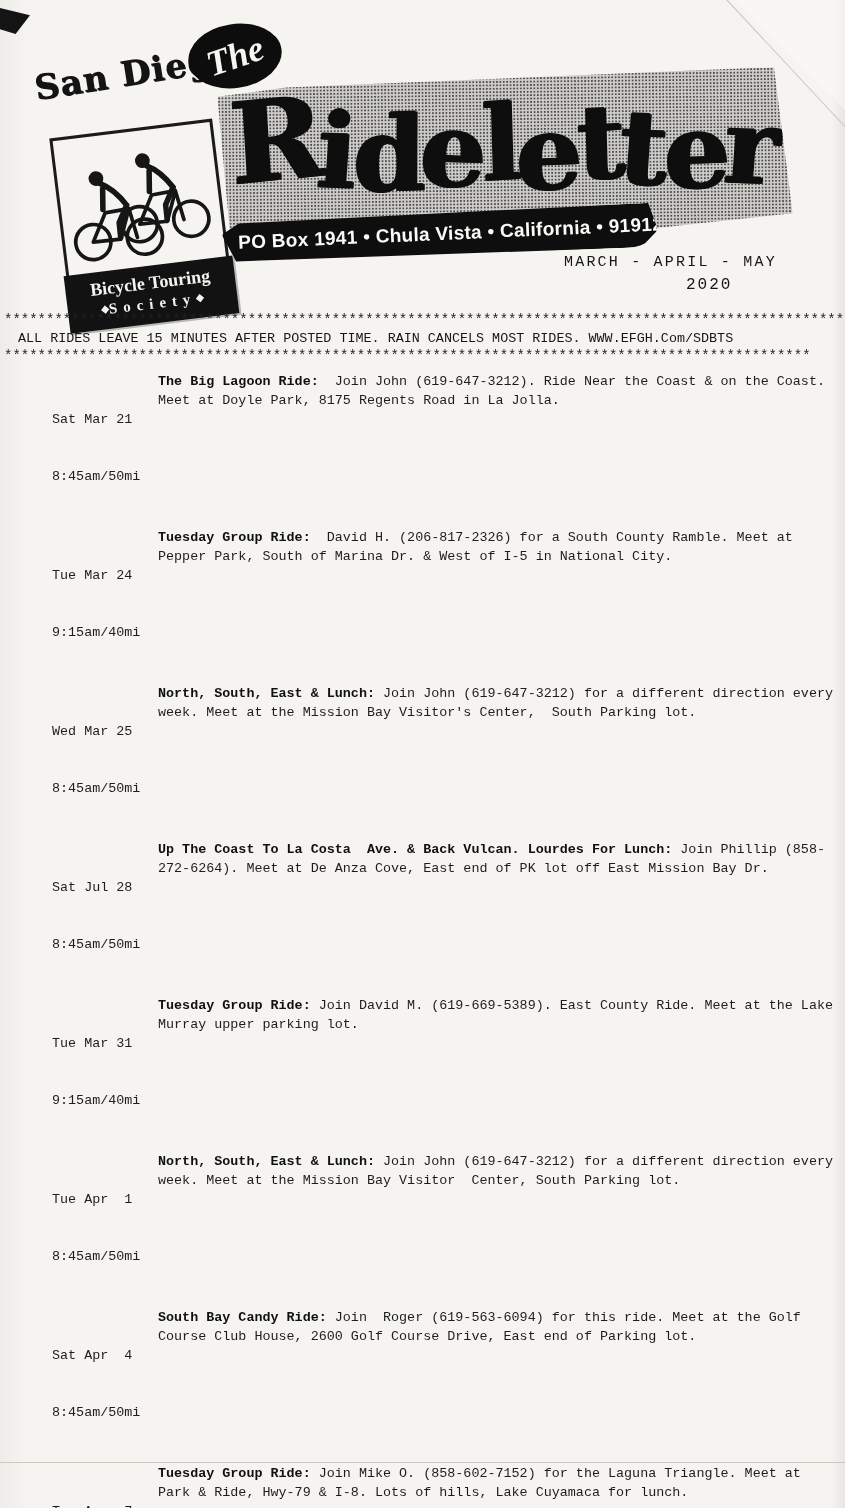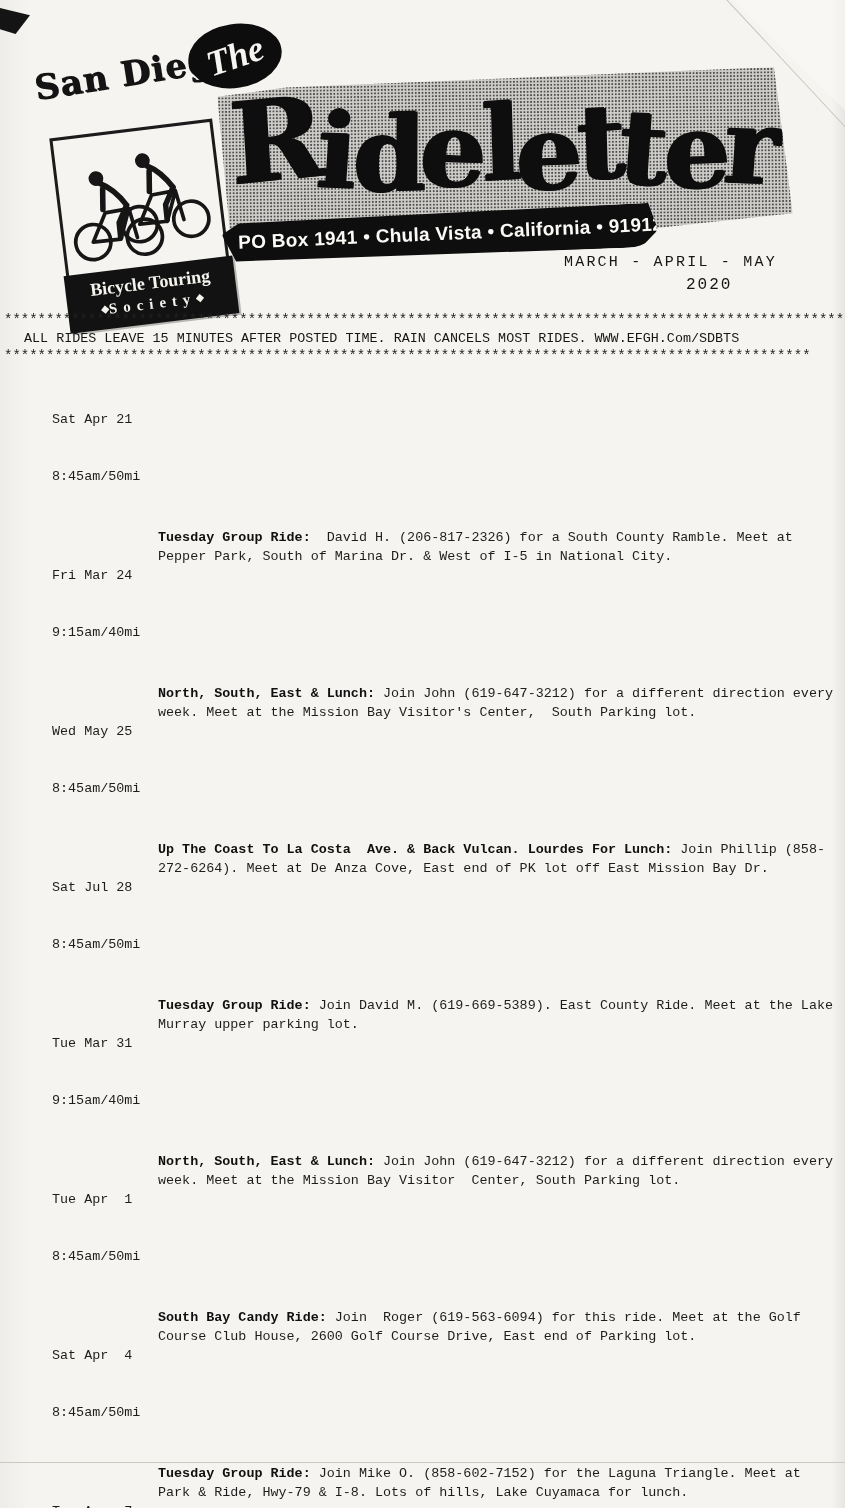--- a/index.html
+++ b/index.html
@@ -59,21 +59,21 @@
     border-radius:22px 6px 30px 10px / 18px 8px 22px 12px;
     clip-path:polygon(0 30%,4% 6%,98% 0,100% 62%,96% 100%,3% 92%);}
   .address-text{font-family:"Liberation Sans", sans-serif;font-weight:bold;font-size:19px;
     color:#fbfaf6;line-height:44px;padding-left:16px;white-space:nowrap;letter-spacing:.3px;}
   .issue-months{position:absolute;left:564px;top:254px;font-size:15px;letter-spacing:2.2px;
     color:#161616;white-space:pre;}
   .issue-year{position:absolute;left:686px;top:276px;font-size:16px;letter-spacing:2px;color:#161616;}
   
   .notice{position:absolute;left:0;top:312px;width:100%;}
   .stars-line{font-size:14px;line-height:17px;white-space:pre;overflow:hidden;padding-left:4px;color:#222;}
-  .notice-text{font-size:13.4px;line-height:17px;white-space:pre;overflow:hidden;padding-left:24px;
+  .notice-text{font-size:13.4px;line-height:17px;white-space:pre;overflow:hidden;padding-left:18px;
     color:#161616;margin:1px 0;}
   
   .rides{position:absolute;left:0;top:372px;width:100%;}
   .ride-row{display:flex;align-items:flex-start;padding:0 6px 0 52px;margin-bottom:4px;
     font-size:13.4px;line-height:19px;}
   .ride-when{flex:none;width:94px;white-space:pre;color:#1d1d1d;}
   .ride-desc{flex:1;margin:0 0 0 12px;white-space:pre-wrap;color:#1d1d1d;}
   .ride-title{font-weight:bold;color:#101010;}
 </style>
 </head>
@@ -132,36 +132,37 @@
 
   <section class="notice">
     <div class="stars-line">****************************************************************************************************</div>
     <div class="notice-text">ALL RIDES LEAVE 15 MINUTES AFTER POSTED TIME. RAIN CANCELS MOST RIDES. WWW.EFGH.Com/SDBTS</div>
     <div class="stars-line">************************************************************************************************</div>
   </section>
 
   <main class="rides">
   <div class="ride-row">
     <div class="ride-when">
-      <div class="ride-date">Sat Apr 21</div>
-      <div class="ride-time">8:45am/50mi</div>
-    </div>
-  </div>
-
-  <div class="ride-row">
-    <div class="ride-when">
-      <div class="ride-date">Fri Mar 24</div>
+      <div class="ride-date">Sat Mar 21</div>
+      <div class="ride-time">8:45am/50mi</div>
+    </div>
+    <p class="ride-desc"><b class="ride-title">The Big Lagoon Ride:</b><span class="ride-body">  Join John (619-647-3212). Ride Near the Coast &amp; on the Coast. Meet at Doyle Park, 8175 Regents Road in La Jolla.</span></p>
+  </div>
+
+  <div class="ride-row">
+    <div class="ride-when">
+      <div class="ride-date">Tue Mar 24</div>
       <div class="ride-time">9:15am/40mi</div>
     </div>
     <p class="ride-desc"><b class="ride-title">Tuesday Group Ride:</b><span class="ride-body">  David H. (206-817-2326) for a South County Ramble. Meet at Pepper Park, South of Marina Dr. &amp; West of I-5 in National City.</span></p>
   </div>
 
   <div class="ride-row">
     <div class="ride-when">
-      <div class="ride-date">Wed May 25</div>
+      <div class="ride-date">Wed Mar 25</div>
       <div class="ride-time">8:45am/50mi</div>
     </div>
     <p class="ride-desc"><b class="ride-title">North, South, East &amp; Lunch:</b><span class="ride-body"> Join John (619-647-3212) for a different direction every week. Meet at the Mission Bay Visitor's Center,  South Parking lot.</span></p>
   </div>
 
   <div class="ride-row">
     <div class="ride-when">
       <div class="ride-date">Sat Jul 28</div>
       <div class="ride-time">8:45am/50mi</div>
     </div>

